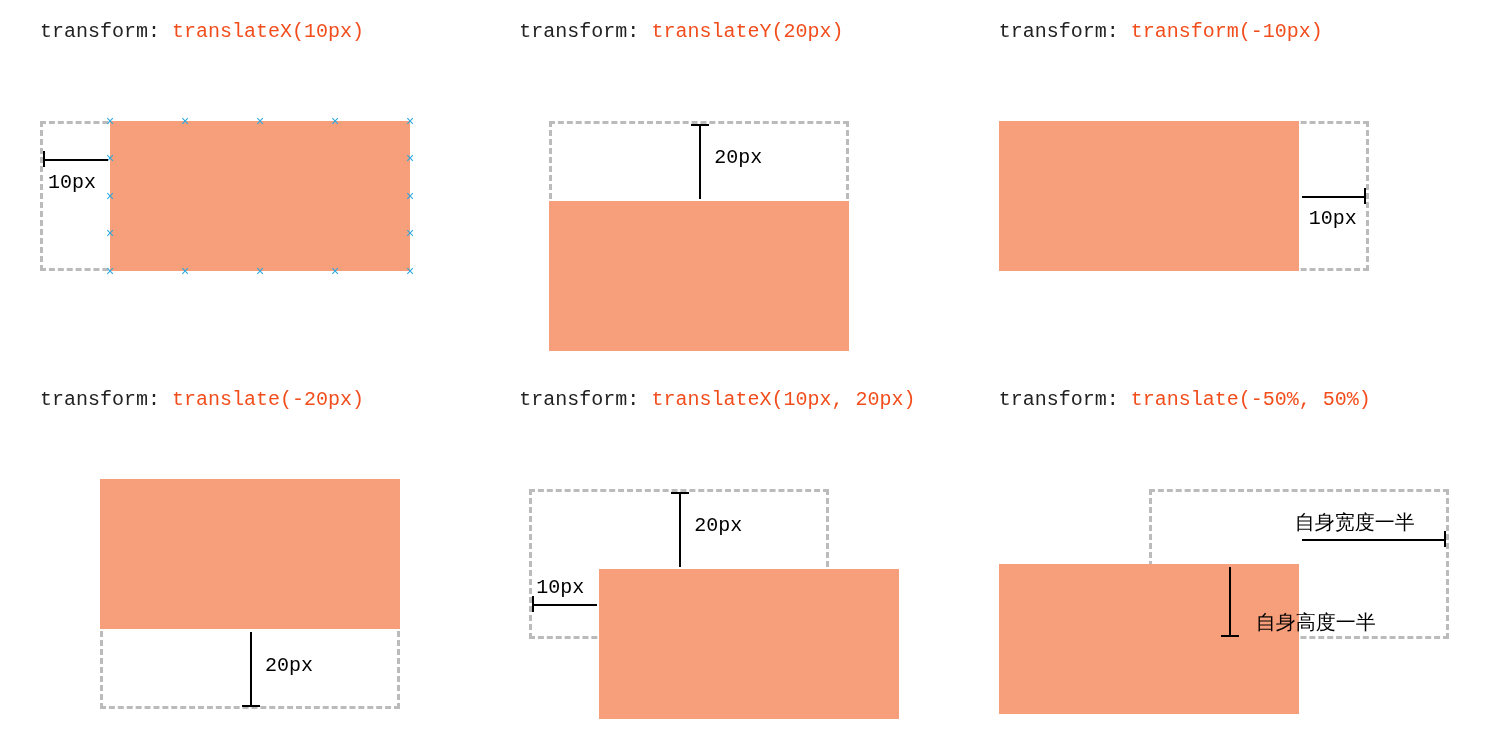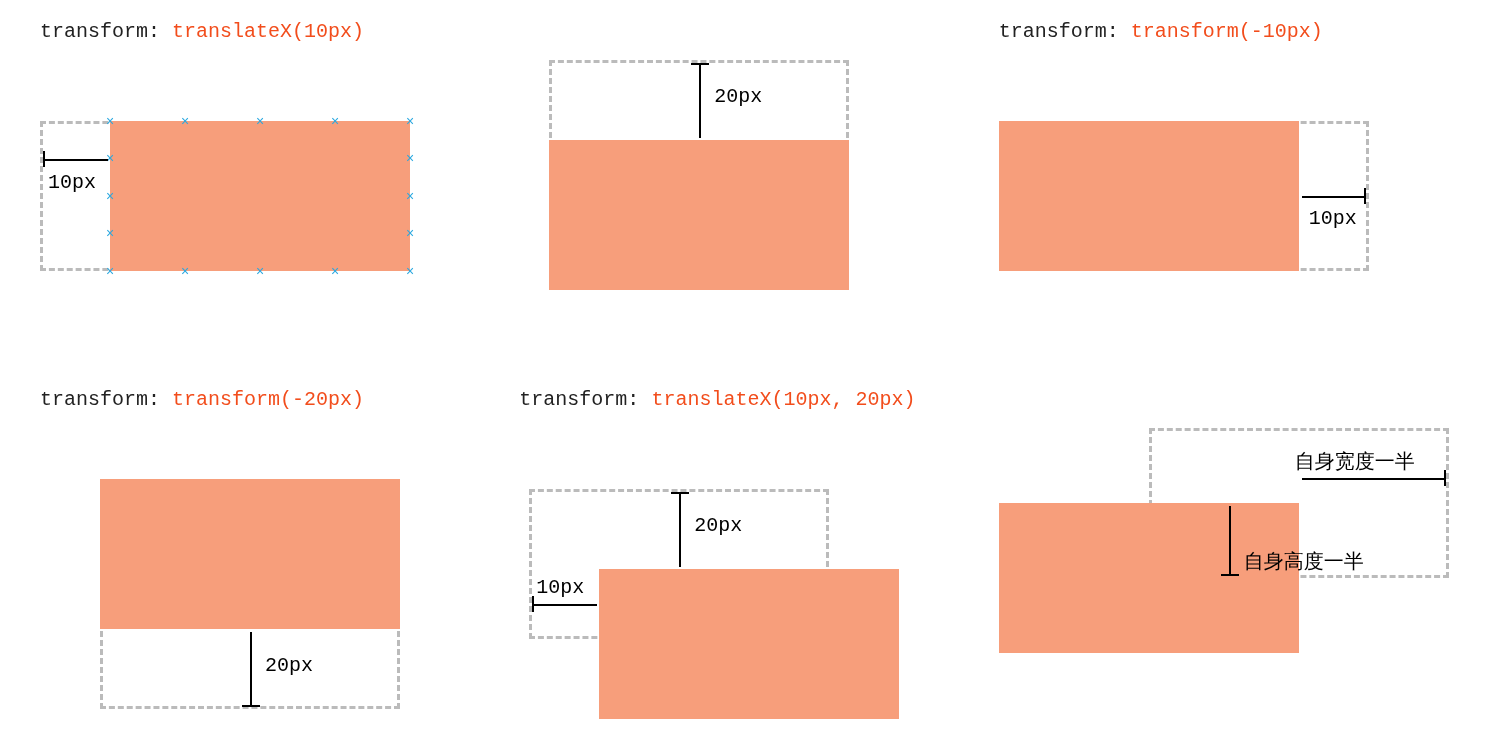--- a/index.html
+++ b/index.html
@@ -106,20 +106,24 @@
       <div class="handle" style="left:70px;top:115px;">×</div>
       <div class="handle" style="left:70px;top:152px;">×</div>
 
       <div class="dim-line h" style="left:3px;top:78px;width:65px;"></div>
       <div class="tick v" style="left:3px;top:70px;"></div>
       <div class="dim-label" style="left:8px;top:90px;">10px</div>
     </div>
   </div>
 
   <div class="cell">
+    <div class="title">
+      <span>transform:</span>
+      <span class="val">translateY(20px)</span>
+    </div>
     <div class="demo">
       <div class="dashed-box" style="left:30px;top:40px;width:300px;height:150px;"></div>
       <div class="solid-box" style="left:30px;top:120px;width:300px;height:150px;"></div>
       <div class="dim-line v" style="left:180px;top:43px;height:75px;"></div>
       <div class="dim-line h" style="left:172px;top:43px;width:18px;"></div>
       <div class="dim-label" style="left:195px;top:65px;">20px</div>
     </div>
   </div>
 
   <div class="cell">
@@ -132,21 +136,21 @@
       <div class="solid-box" style="left:0px;top:40px;width:300px;height:150px;"></div>
       <div class="dim-line h" style="left:303px;top:115px;width:64px;"></div>
       <div class="tick v" style="left:365px;top:107px;"></div>
       <div class="dim-label" style="left:310px;top:126px;">10px</div>
     </div>
   </div>
 
   <div class="cell">
     <div class="title">
       <span>transform:</span>
-      <span class="val">transform(-20px)</span>
+      <span class="val">translate(-20px)</span>
     </div>
     <div class="demo">
       <div class="dashed-box" style="left:60px;top:110px;width:300px;height:150px;"></div>
       <div class="solid-box" style="left:60px;top:30px;width:300px;height:150px;"></div>
       <div class="dim-line v" style="left:210px;top:183px;height:75px;"></div>
       <div class="dim-line h" style="left:202px;top:256px;width:18px;"></div>
       <div class="dim-label" style="left:225px;top:205px;">20px</div>
     </div>
   </div>
 
@@ -163,27 +167,31 @@
       <div class="dim-line h" style="left:152px;top:43px;width:18px;"></div>
       <div class="dim-label" style="left:175px;top:65px;">20px</div>
 
       <div class="dim-line h" style="left:13px;top:155px;width:65px;"></div>
       <div class="tick v" style="left:13px;top:147px;"></div>
       <div class="dim-label" style="left:17px;top:127px;">10px</div>
     </div>
   </div>
 
   <div class="cell">
+    <div class="title">
+      <span>transform:</span>
+      <span class="val">translate(-50%, 50%)</span>
+    </div>
     <div class="demo">
       <div class="dashed-box" style="left:150px;top:40px;width:300px;height:150px;"></div>
       <div class="solid-box" style="left:0px;top:115px;width:300px;height:150px;"></div>
 
       <div class="dim-line h" style="left:303px;top:90px;width:144px;"></div>
       <div class="tick v" style="left:445px;top:82px;"></div>
       <div class="dim-label" style="left:296px;top:60px;font-family:sans-serif;">自身宽度一半</div>
 
       <div class="dim-line v" style="left:230px;top:118px;height:70px;"></div>
       <div class="dim-line h" style="left:222px;top:186px;width:18px;"></div>
-      <div class="dim-label" style="left:245px;top:160px;font-family:sans-serif;">自身高度一半</div>
+      <div class="dim-label" style="left:257px;top:160px;font-family:sans-serif;">自身高度一半</div>
     </div>
   </div>
 
 </div>
 
 </body></html>

